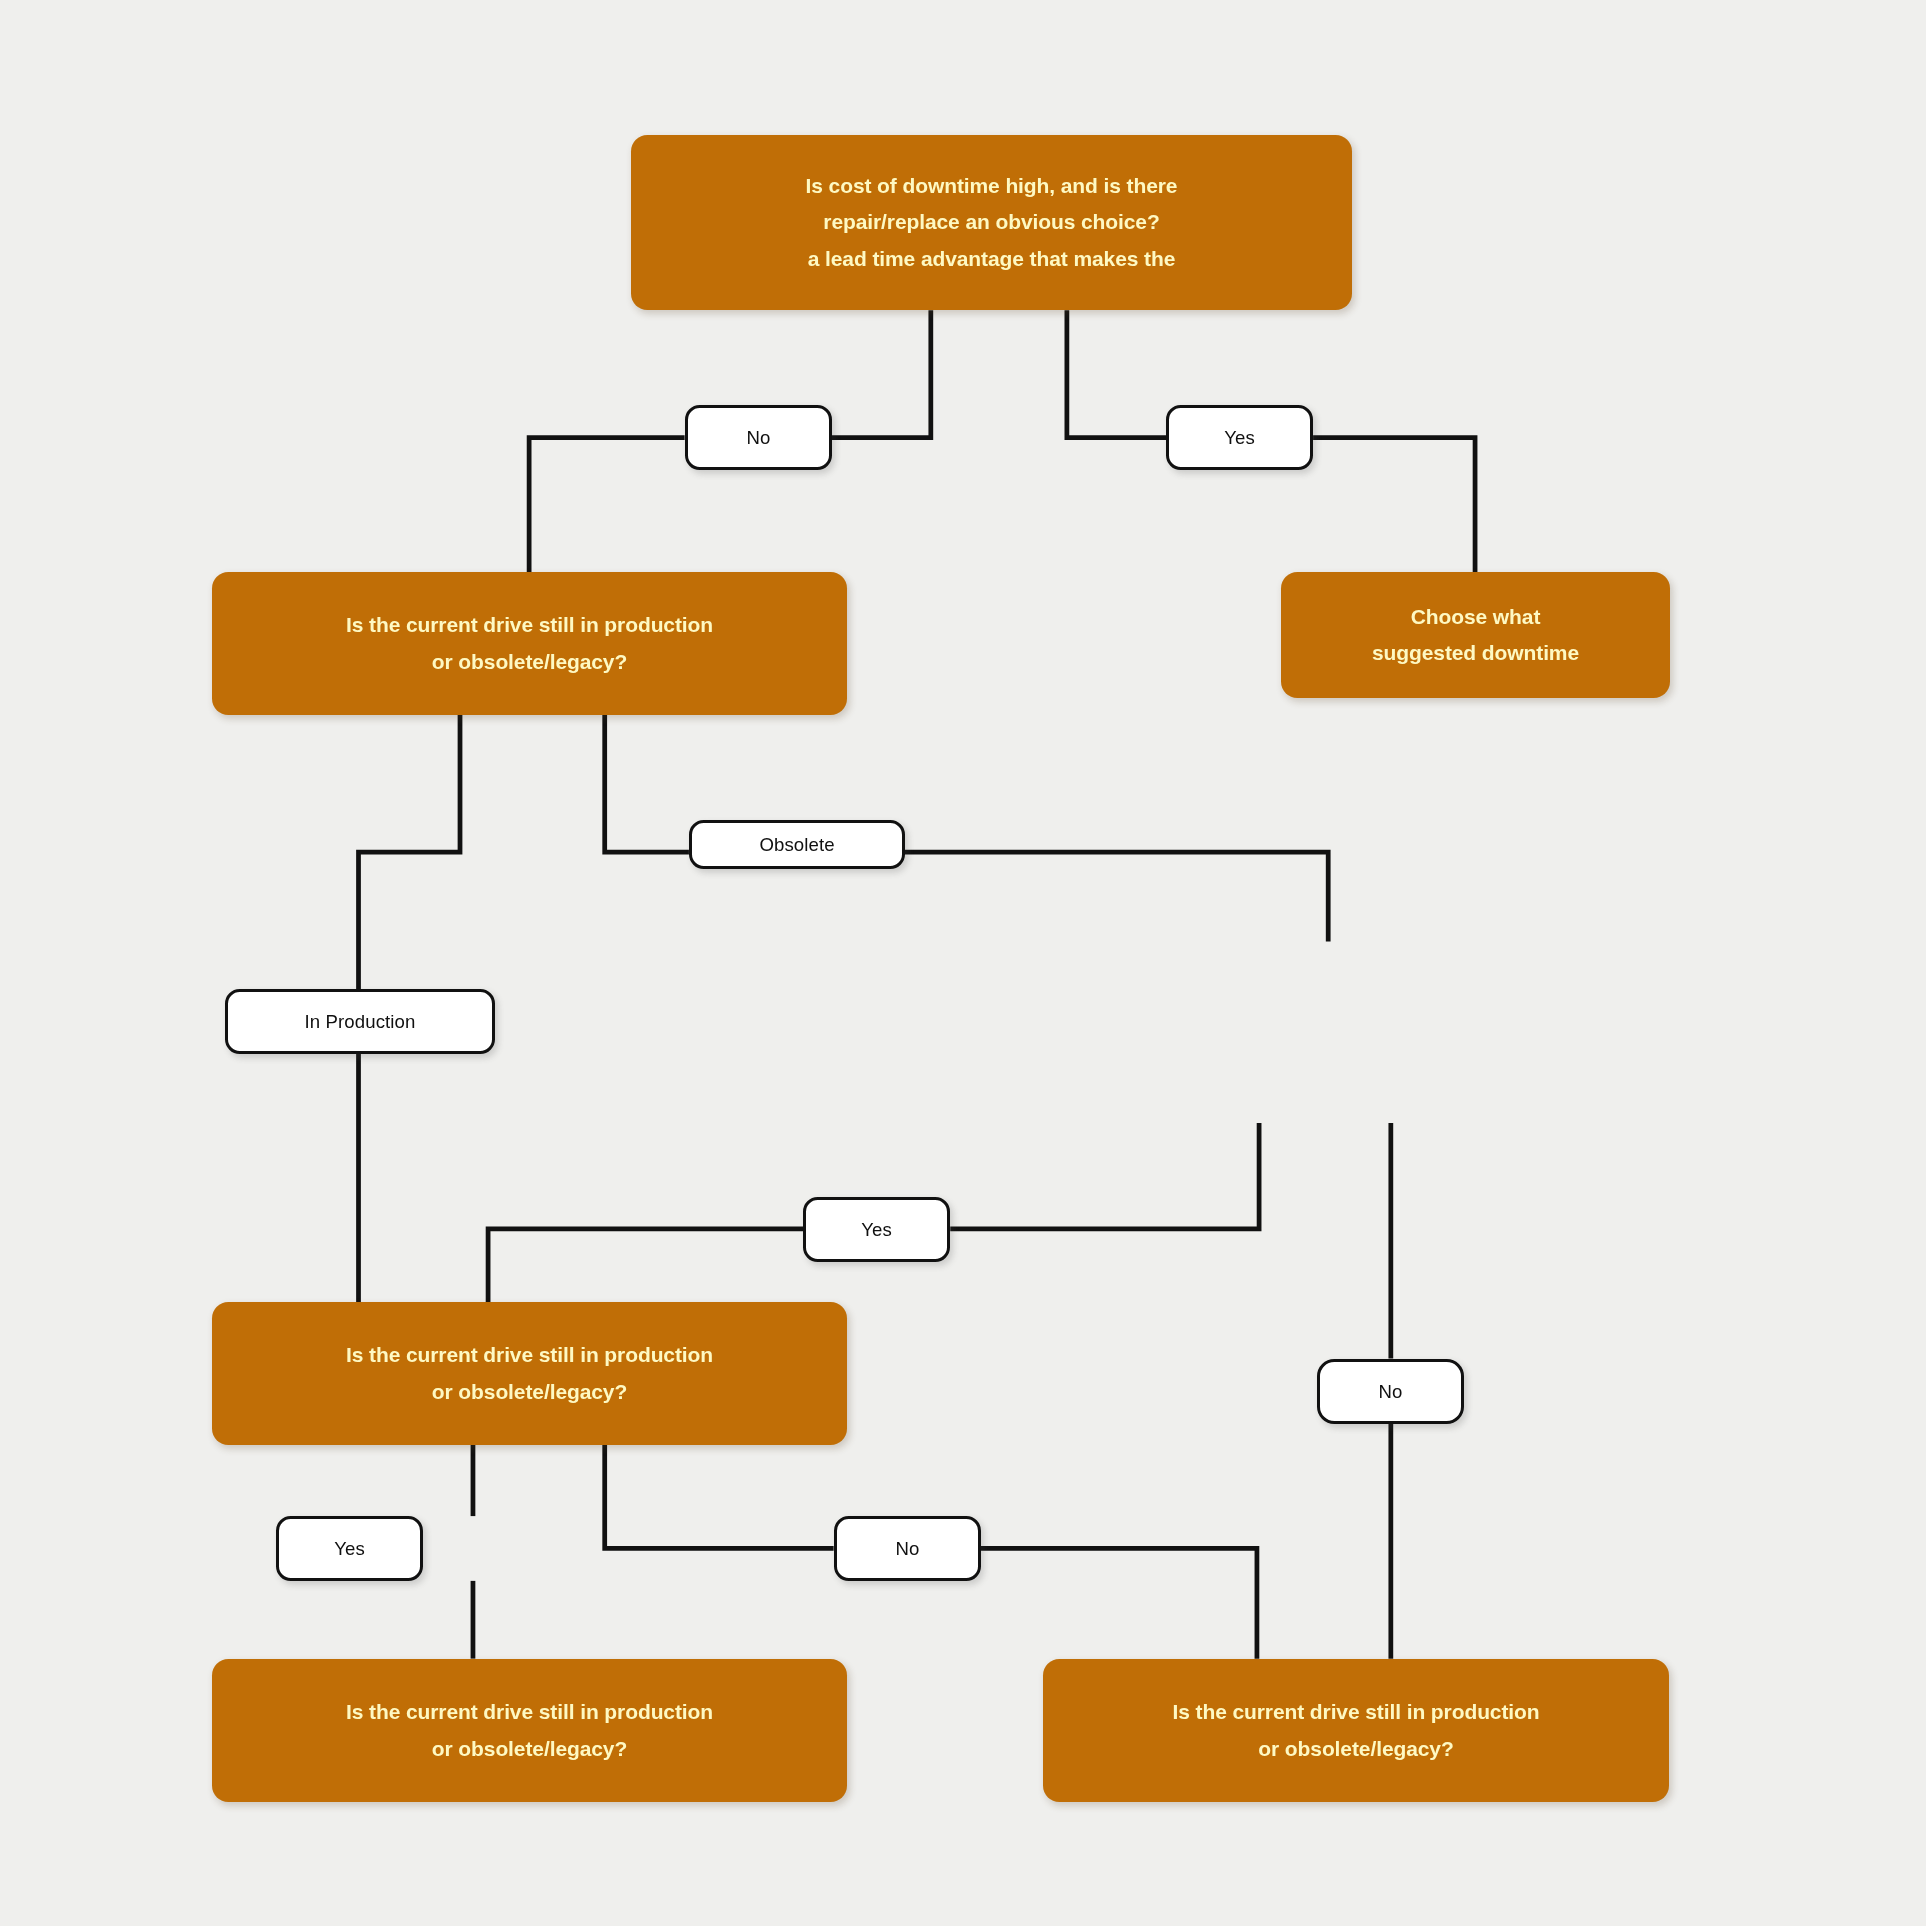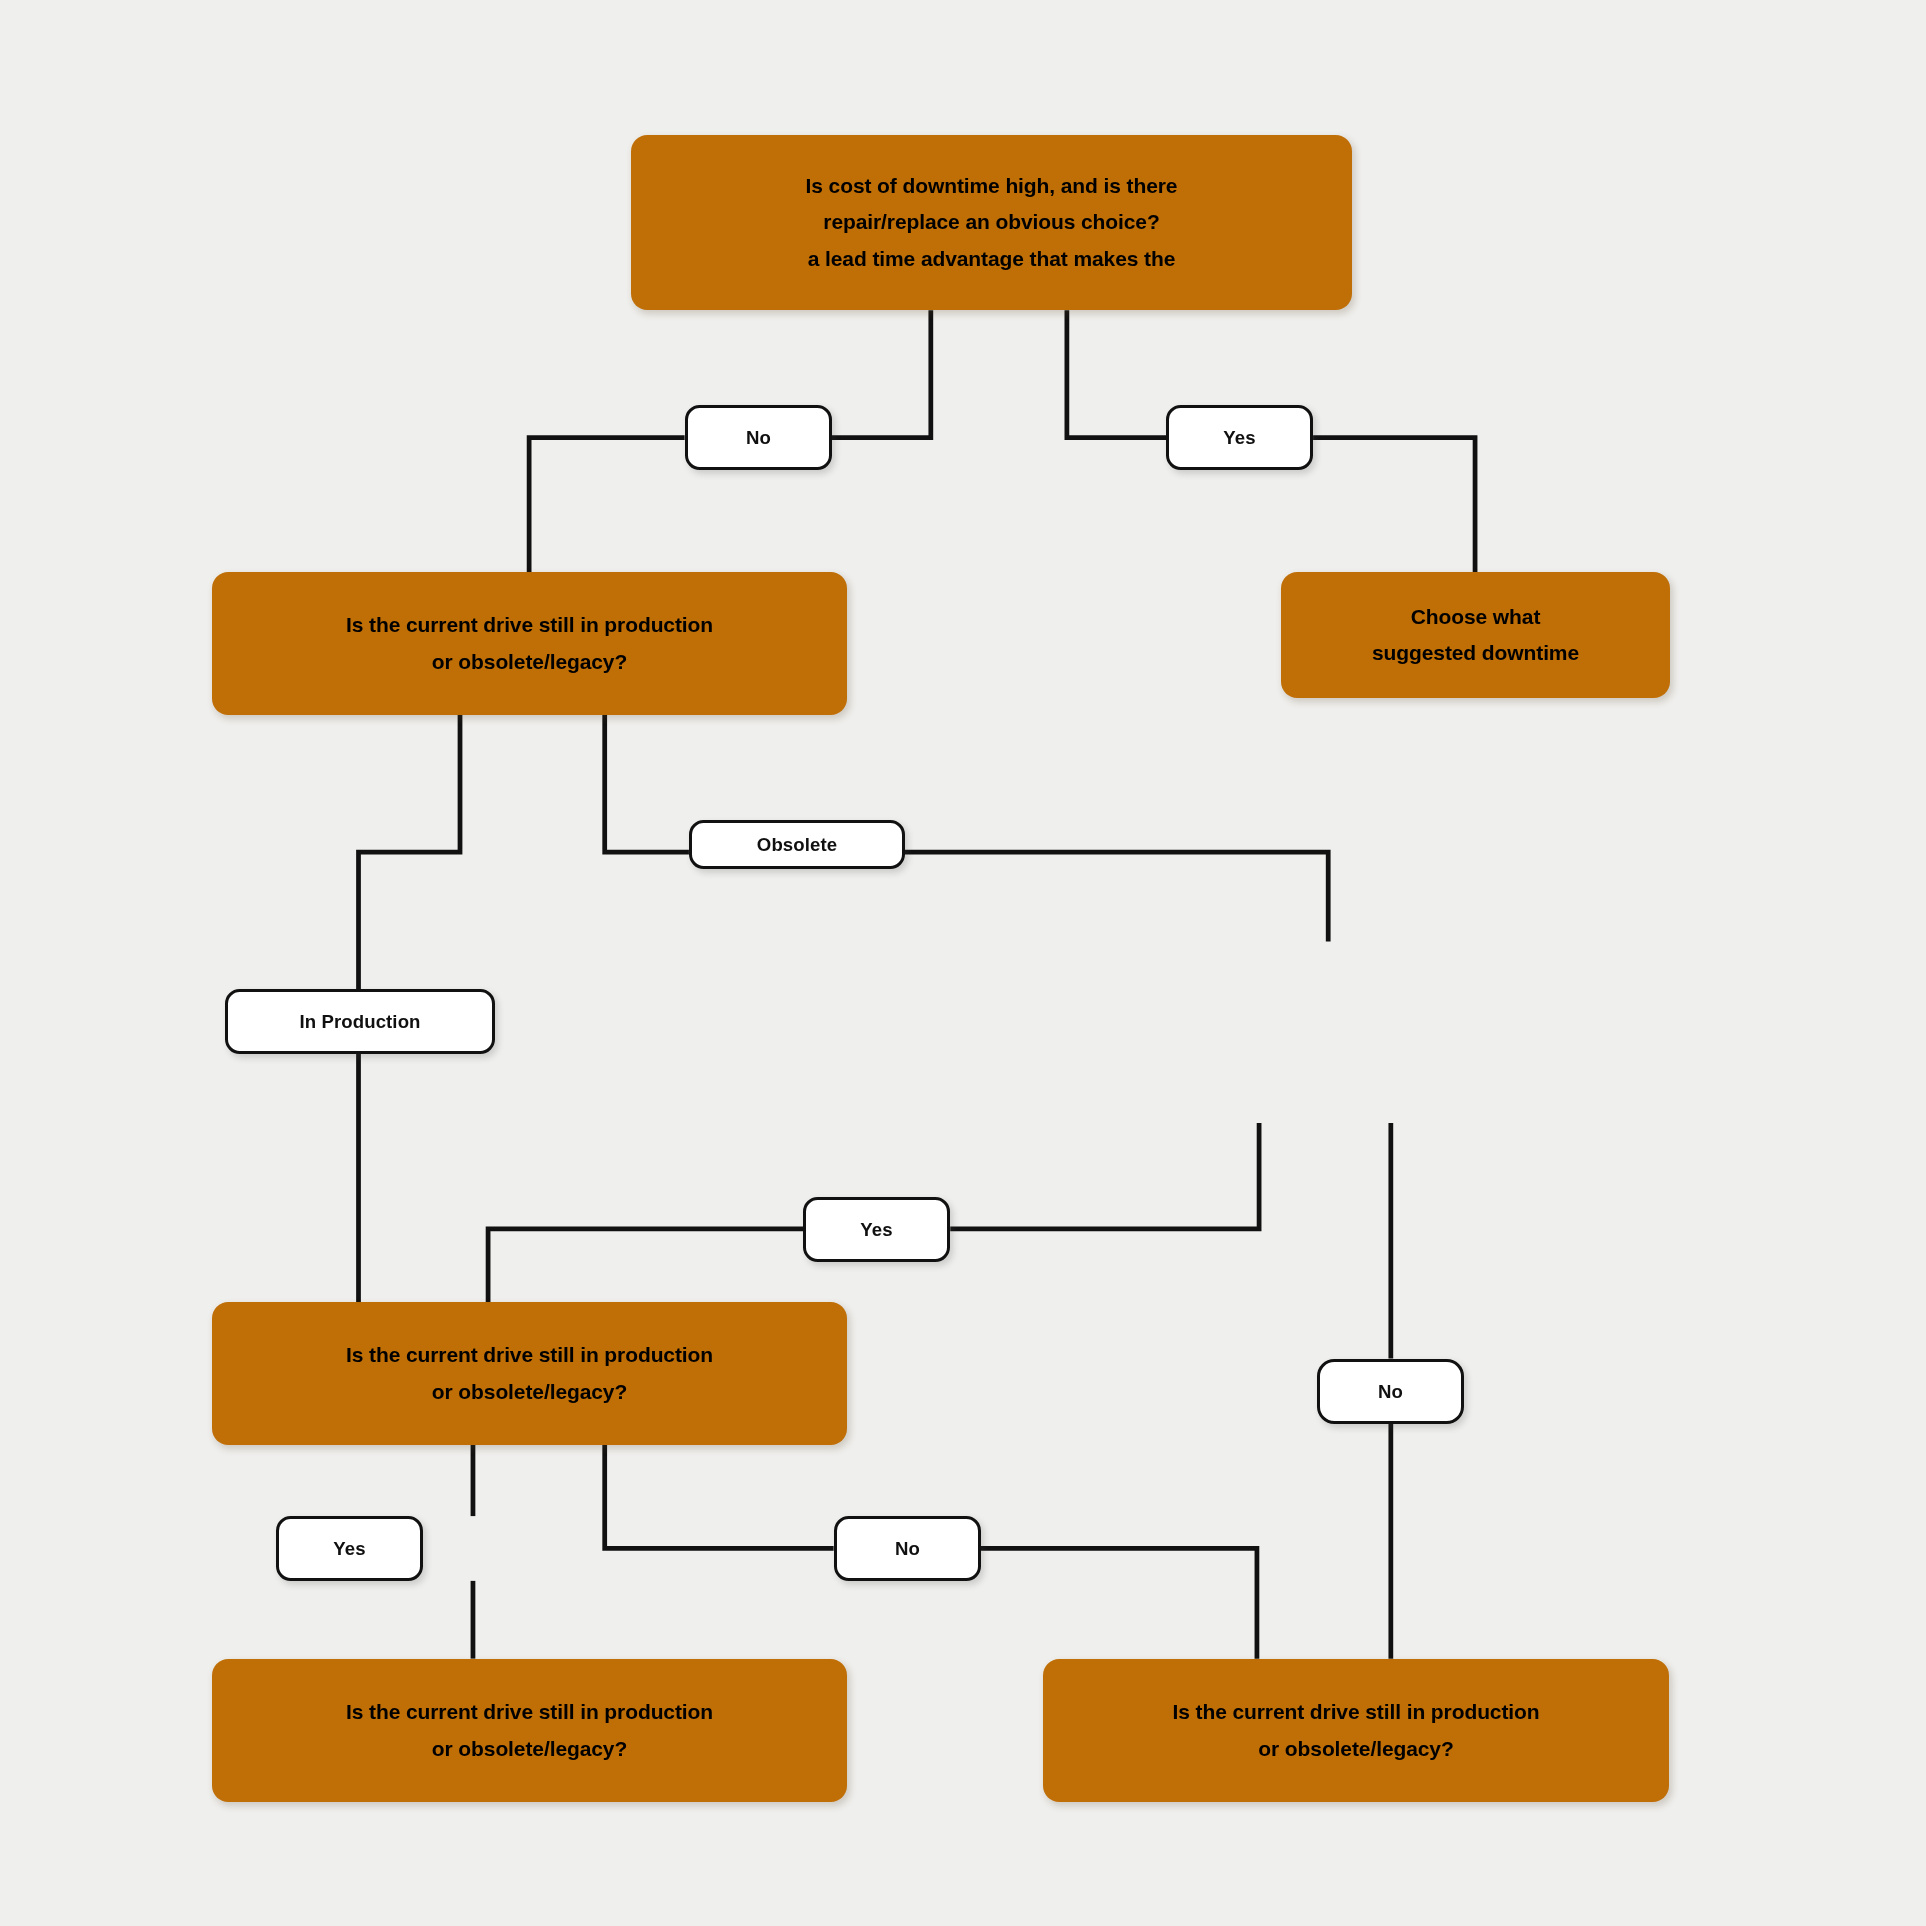--- a/index.html
+++ b/index.html
@@ -29,37 +29,37 @@
     box-sizing: border-box;
     display: flex;
     align-items: center;
     justify-content: center;
     text-align: center;
   }
   
   .obox {
     background: #c06e06;
     border-radius: 16.4px;
-    color: #000000;
+    color: #fef9c3;
     font-weight: bold;
     font-size: 21px;
     line-height: 1.72;
     letter-spacing: -0.1px;
     padding: 2.6px 14.7px;
     box-shadow: 2.6px 3.9px 7px rgba(90,70,40,0.22);
     z-index: 3;
   }
   .obox .txt { width: 100%; }
   
   .pill {
     background: #ffffff;
     border: 3.9px solid #111111;
     border-radius: 14.7px;
     color: #101010;
-    font-weight: bold;
+    font-weight: normal;
     font-size: 18.6px;
     letter-spacing: 0.1px;
     box-shadow: 3px 3.9px 6px rgba(70,70,70,0.20);
     z-index: 6;
     white-space: nowrap;
   }
   .pill.wide { border-radius: 17.3px; }
 </style>
 </head>
 <body>

